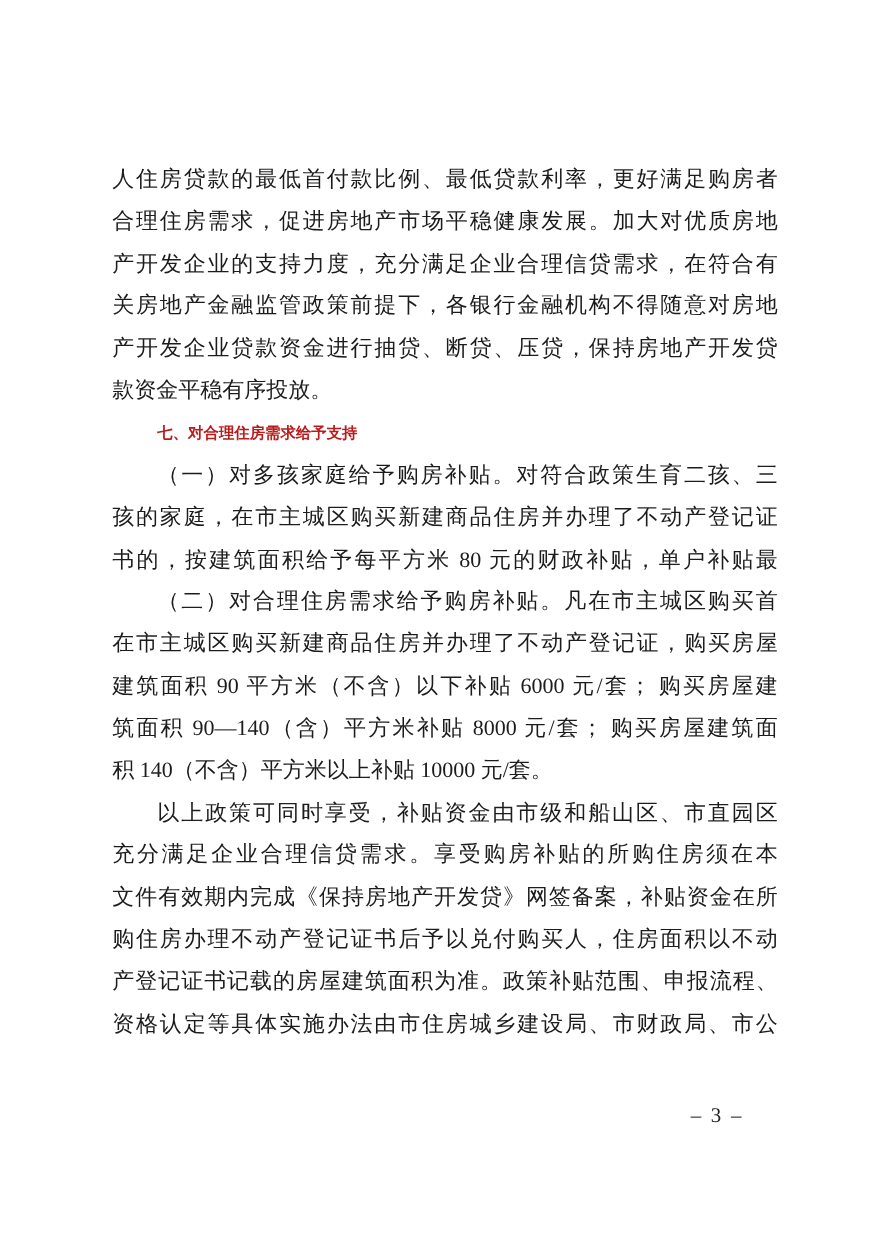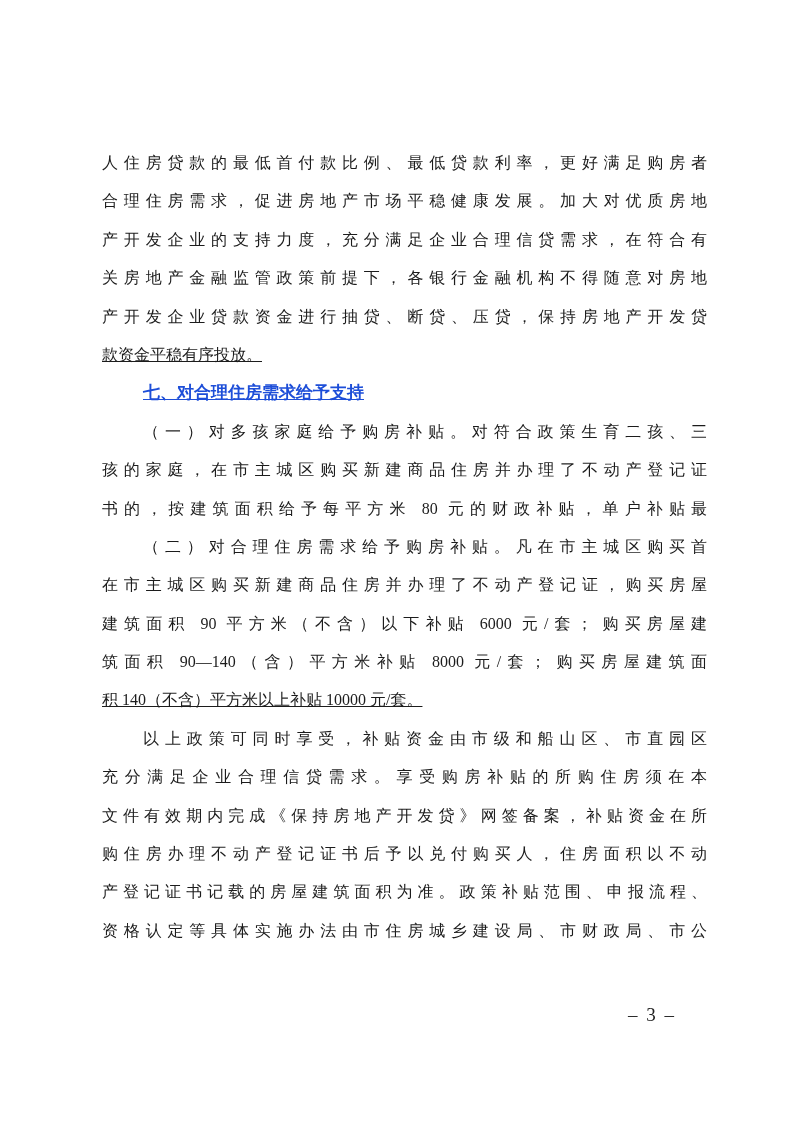--- a/index.html
+++ b/index.html
@@ -16,42 +16,41 @@
     font-family: "Liberation Serif", serif;
     color: #1c1c1c;
   }
   .content {
     position: absolute;
     left: 102px;
     top: 144px;
     width: 605px;
   }
   .line {
-    font-size: 16px;
+    font-size: 20px;
     line-height: 38.4px;
     height: 38.4px;
     white-space: nowrap;
     overflow: hidden;
     text-align: justify;
     text-align-last: justify;
     box-sizing: border-box;
   }
   .line.no-just {
     text-align: left;
     text-align-last: left;
-    text-decoration: underline;
   }
   .line.indent {
     padding-left: 41px;
   }
   .line.heading-line {
     font-family: "Liberation Sans", sans-serif;
     font-weight: bold;
-    font-size: 17px;
-    color: #1d4ed8;
+    font-size: 14px;
+    color: #b91c1c;
     text-align: left;
     text-align-last: left;
   }
   .page-num {
     position: absolute;
     left: 628px;
     top: 1000px;
     width: 60px;
     font-size: 19px;
     line-height: 30px;

